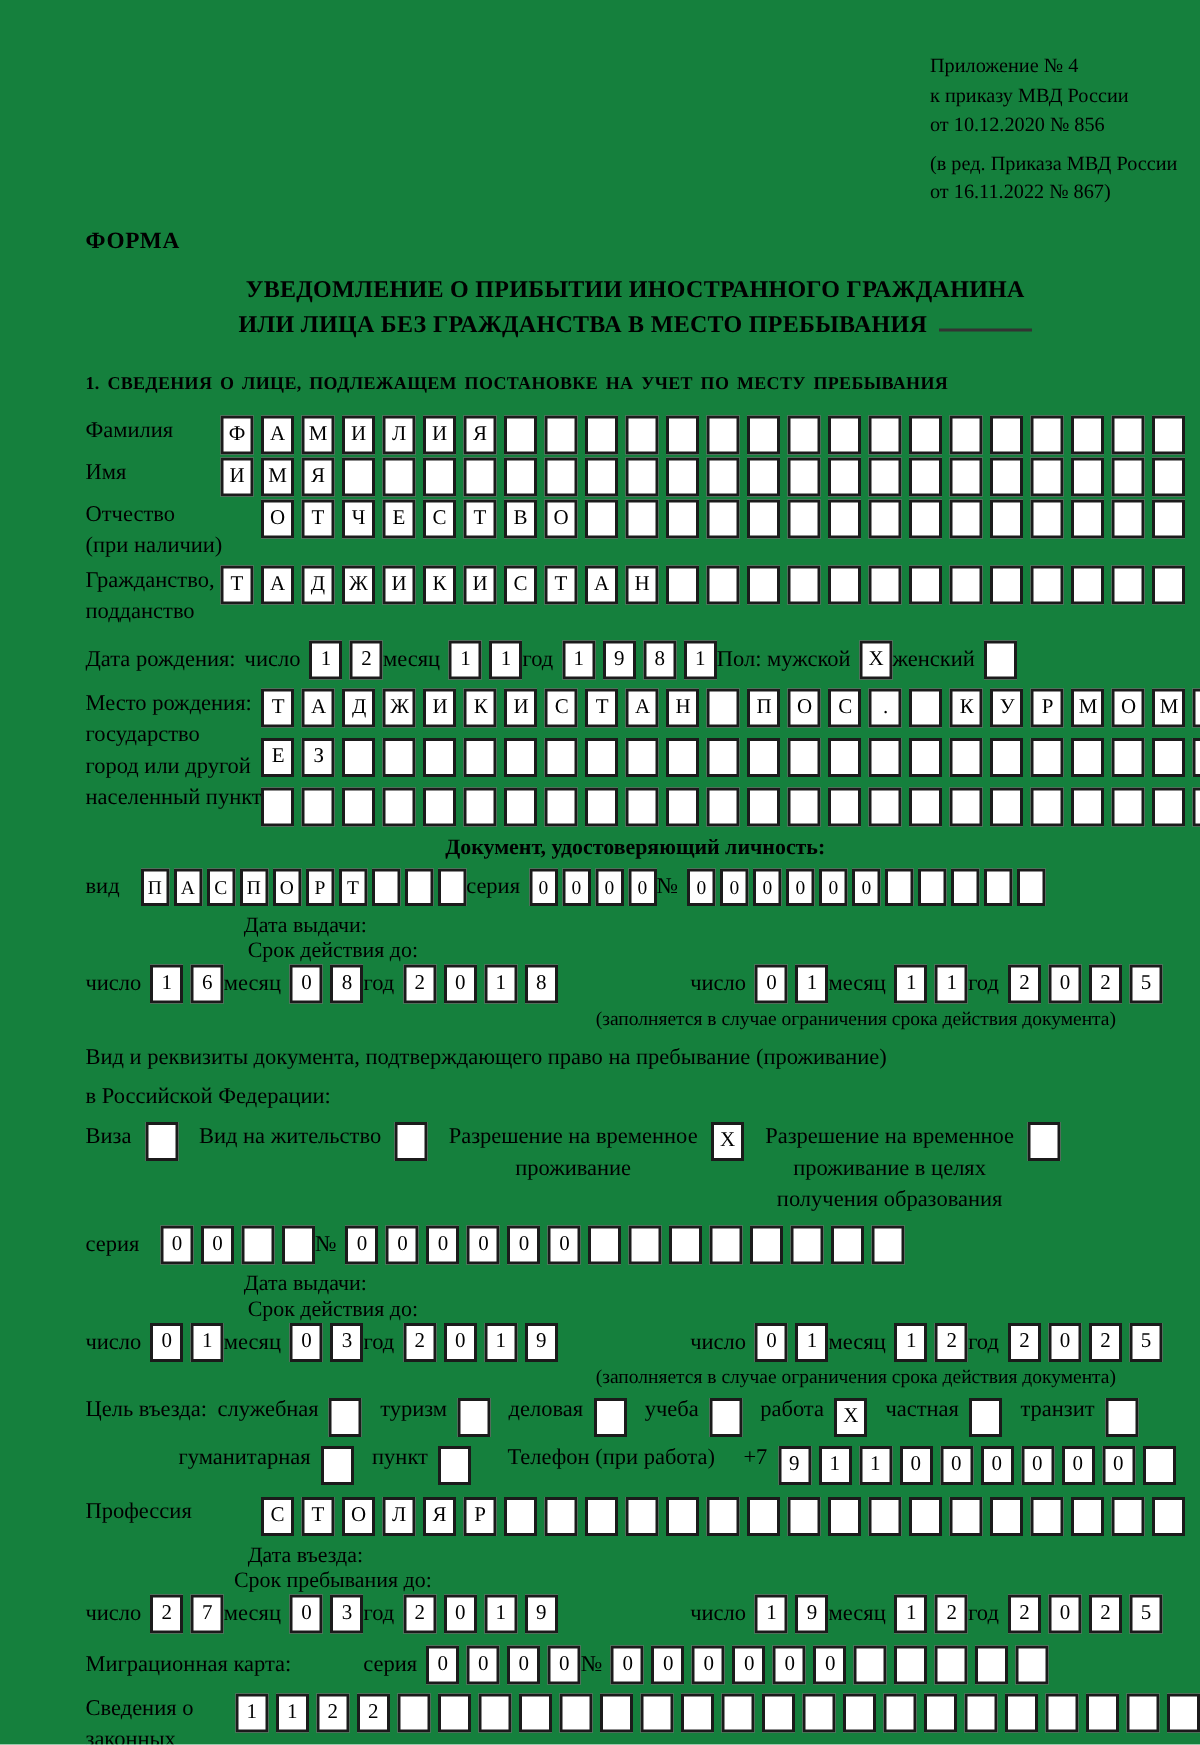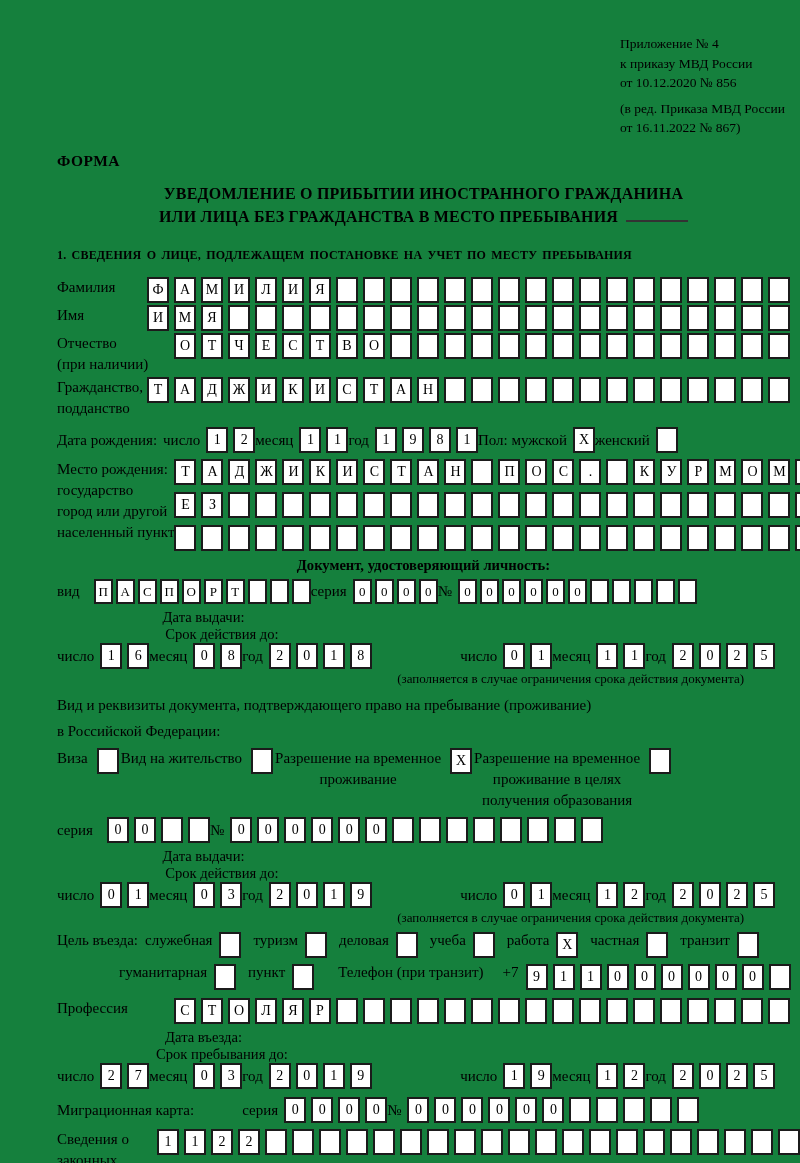--- a/index.html
+++ b/index.html
@@ -34,21 +34,21 @@
   .center-b{font-weight:bold;font-size:14.6px;text-align:center;margin:6px 0 5px 0;}
   .twocol{display:flex;font-size:15px;}
   .twocol .c1{width:55%;}
   .twocol .c2{width:45%;}
   .dhead{font-size:14.6px;margin-top:5px;flex-direction:column;}
   .dhead .c1{text-align:center;padding-right:110px;box-sizing:border-box;}
   .dhead .c2{text-align:center;}
   .note{font-size:13px;text-align:right;padding-right:46px;margin:2px 0 6px 0;}
   .plain{font-size:15px;line-height:1.7;}
   .options{margin-top:4px;align-items:flex-start;font-size:15px;}
-  .opt{display:flex;align-items:flex-start;margin-right:2px;}
+  .opt{display:flex;align-items:flex-start;margin-right:14px;}
   .opt .olabel{margin-right:9px;line-height:21px;}
   .opt .center{text-align:center;}
   .purpose-row{display:flex;align-items:flex-start;font-size:15px;margin-top:6px;flex-wrap:nowrap;}
   .purpose-row .plabel{margin:0 7px 0 12px;white-space:nowrap;}
   .purpose-row .plabel.first{margin-left:0;}
   .reps{display:flex;align-items:flex-start;font-size:15px;margin-top:6px;}
   .reps .lblcol{width:130px;} .mt6{margin-top:6px;} .mt8{margin-top:8px;}
 </style>
 </head>
 <body>
@@ -547,21 +547,21 @@
   </div>
   <div class="purpose-row" style="margin-left:62px;">
     <span class="plabel first">гуманитарная</span>
     <span class="cells">
         <span class="cell"></span>
       </span>
     <span class="plabel">пункт</span>
     <span class="cells">
         <span class="cell"></span>
       </span>
-    <span class="plabel" style="margin-left:24px;">Телефон (при транзит)</span>
+    <span class="plabel" style="margin-left:24px;">Телефон (при работа)</span>
     <span class="plabel">+7</span>
     <span class="cells">
         <span class="cell">9</span>
         <span class="cell">1</span>
         <span class="cell">1</span>
         <span class="cell">0</span>
         <span class="cell">0</span>
         <span class="cell">0</span>
         <span class="cell">0</span>
         <span class="cell">0</span>

